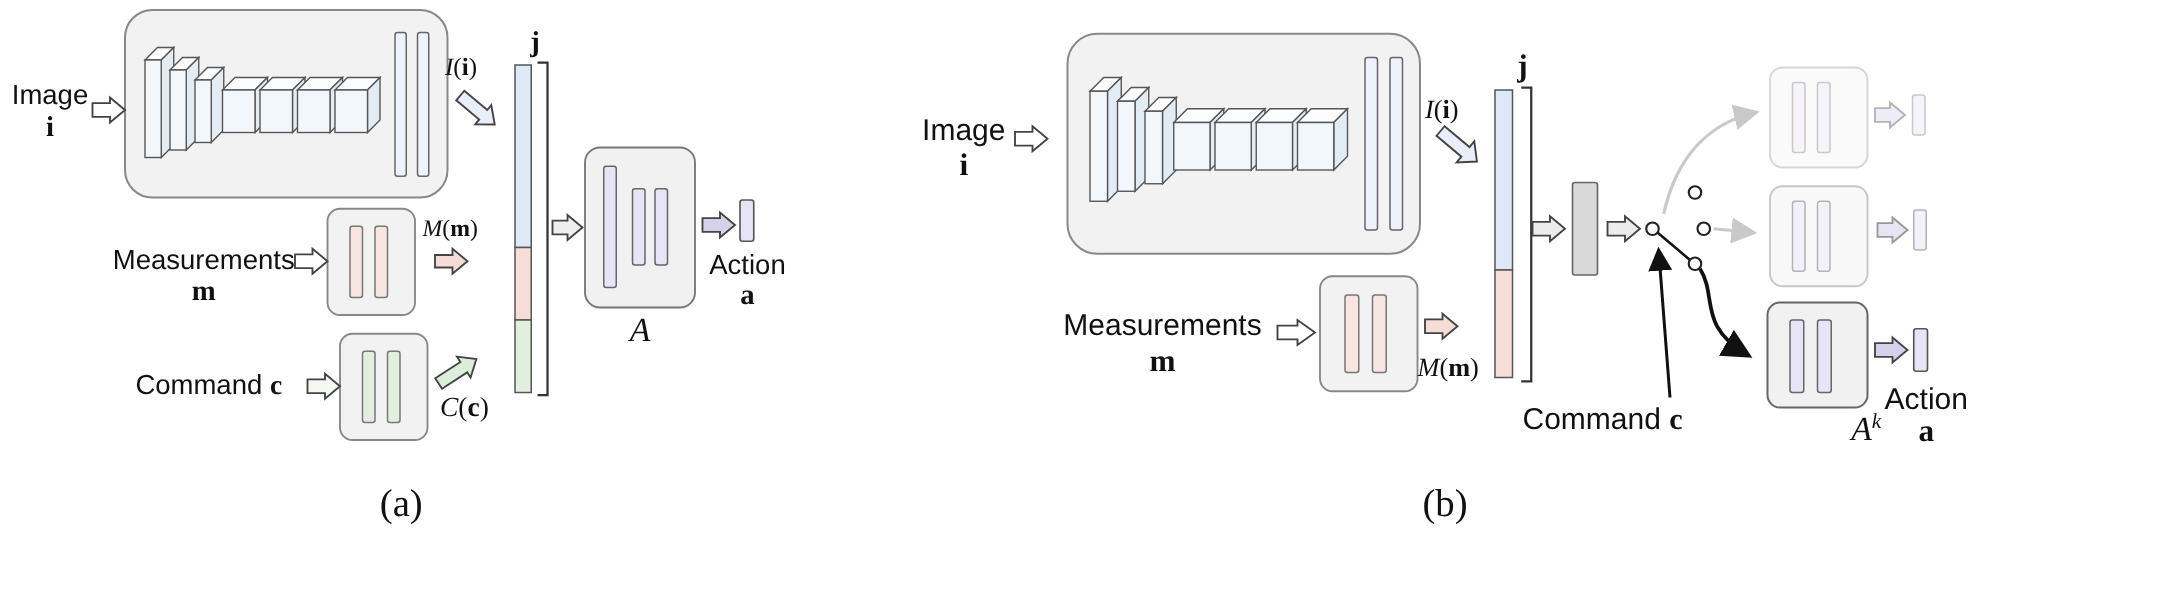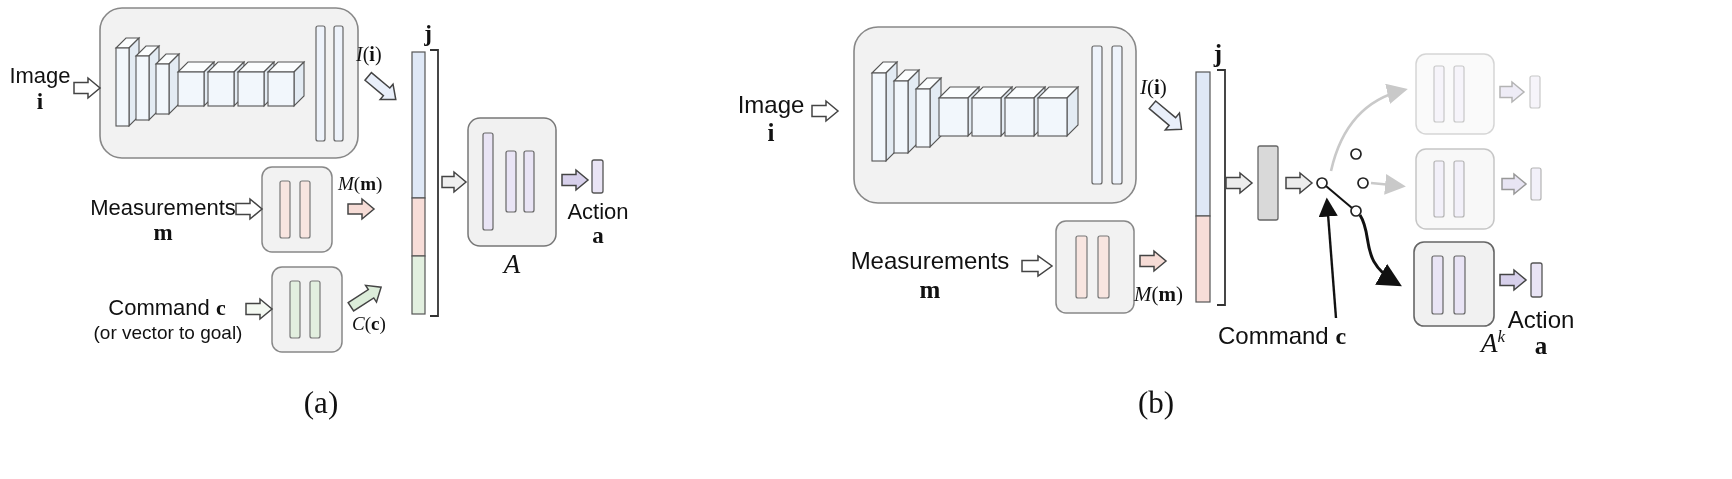--- a/index.html
+++ b/index.html
@@ -202,23 +202,22 @@
   <div class="lbl" style="left:356px;top:44px;font-size:20px"><span class="math-fn">I</span><span class="serif">(</span><span class="math-var">i</span><span class="serif">)</span></div>
 
   <div class="lbl ctr math-var" style="left:408px;top:22px;width:40px;font-size:23px">j</div>
 
   <div class="lbl ctr" style="left:88px;top:196px;width:150px;font-size:22px">Measurements</div>
   <div class="lbl ctr math-var" style="left:88px;top:221px;width:150px;font-size:23px">m</div>
 
   <div class="lbl" style="left:338px;top:174px;font-size:19px"><span class="math-fn">M</span><span class="serif">(</span><span class="math-var">m</span><span class="serif">)</span></div>
 
   <div class="lbl ctr" style="left:92px;top:296px;width:150px;font-size:22px"><span>Command</span>&nbsp;<span class="math-var">c</span></div>
-  <div class="lbl ctr" style="left:84px;top:323px;width:168px;font-size:19px">(or vector to goal)</div>
-
-  <div class="lbl" style="left:352px;top:314px;font-size:19px"><span class="math-fn">C</span><span class="serif">(</span><span class="math-var">c</span><span class="serif">)</span></div>
+
+  <div class="lbl" style="left:352px;top:314px;font-size:22px"><span class="math-fn">C</span><span class="serif">(</span><span class="math-var">c</span><span class="serif">)</span></div>
 
   <div class="lbl ctr math-fn" style="left:462px;top:250px;width:100px;font-size:27px">A</div>
 
   <div class="lbl ctr" style="left:560px;top:200px;width:76px;font-size:22px">Action</div>
   <div class="lbl ctr math-var" style="left:560px;top:224px;width:76px;font-size:23px">a</div>
 
   <div class="lbl ctr caption" style="left:283px;top:386px;width:76px;font-size:31px">(a)</div>
 
   <div class="lbl ctr" style="left:732px;top:92px;width:78px;font-size:24px">Image</div>
   <div class="lbl ctr math-var" style="left:732px;top:119px;width:78px;font-size:25px">i</div>

